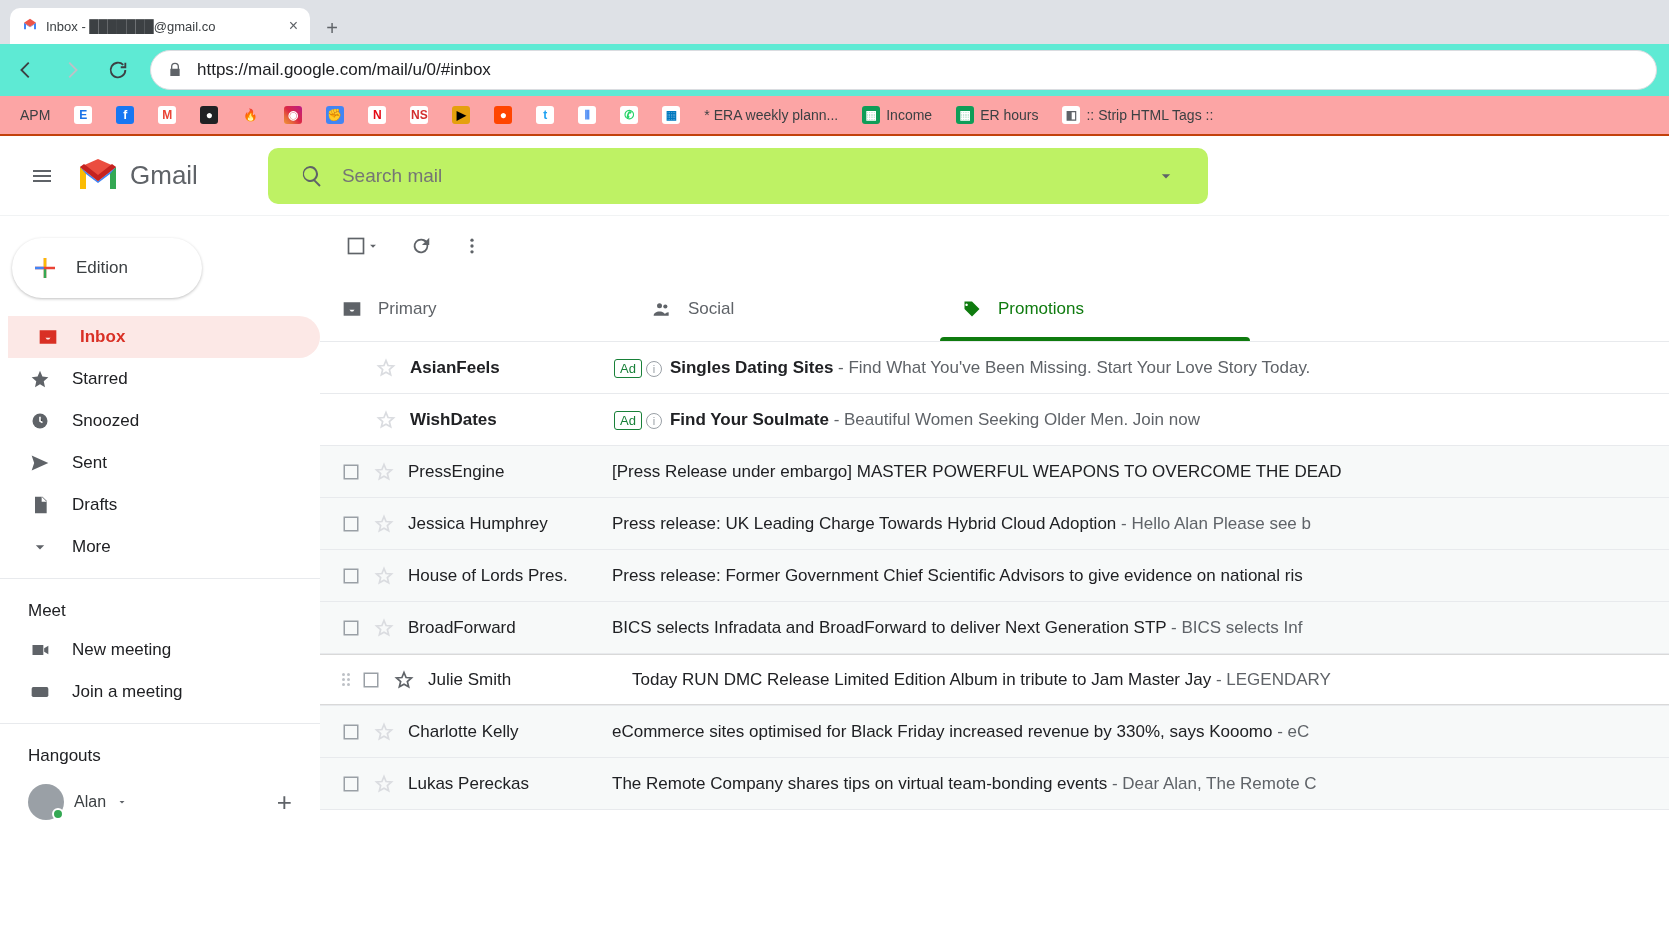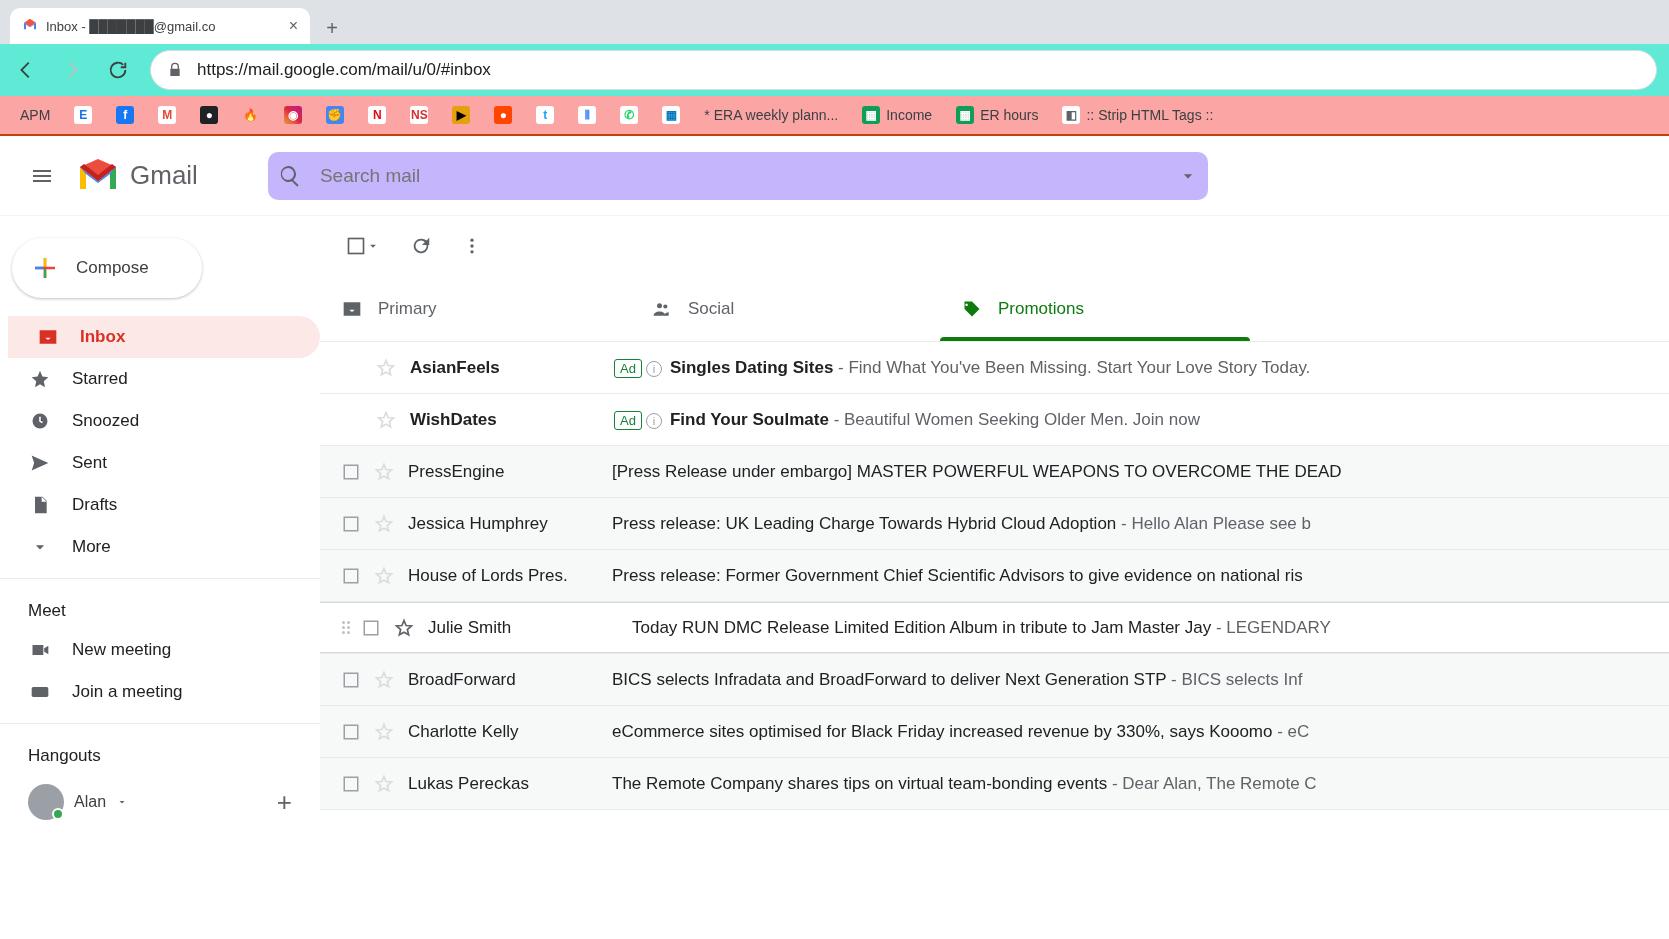--- a/index.html
+++ b/index.html
@@ -23,21 +23,21 @@
 .bookmarks { background: #fca5a5; height: 40px; display: flex; align-items: center; padding: 0 20px; gap: 24px; border-bottom: 2px solid #c2410c; }
 .bm { display: flex; align-items: center; gap: 6px; font-size: 14px; color: #3c4043; }
 .bm-icon { width: 18px; height: 18px; border-radius: 3px; display:flex; align-items:center; justify-content:center; font-size:12px; font-weight:bold; }
 
 
 .gmail { display: flex; flex-direction: column; height: calc(939px - 136px); }
 .gmail-header { height: 80px; display: flex; align-items: center; padding: 0 18px; gap: 10px; border-bottom: 1px solid #f1f3f4; }
 .menu-btn { width: 48px; height: 48px; display:flex; align-items:center; justify-content:center; color:#5f6368; }
 .gmail-logo { display:flex; align-items:center; gap:10px; margin-right: 60px; }
 .gmail-name { font-size: 26px; color: #5f6368; }
-.search-box { flex: 1; max-width: 940px; height: 48px; background: #c4b5fd; border-radius: 10px; display:flex; align-items:center; padding: 0 10px; gap: 18px; }
+.search-box { flex: 1; max-width: 940px; height: 56px; background: #bef264; border-radius: 10px; display:flex; align-items:center; padding: 0 32px; gap: 18px; }
 .search-box input { flex:1; border:none; background:transparent; font-size: 19px; color:#5f6368; outline:none; }
 .search-opts { color:#5f6368; }
 
 .gmail-body { flex:1; display:flex; }
 .sidebar { width: 320px; padding-top: 14px; display:flex; flex-direction:column; }
 .compose { margin: 8px 0 18px 12px; width: 190px; height: 60px; border-radius: 32px; background: #fff; box-shadow: 0 1px 3px rgba(0,0,0,0.25); display:flex; align-items:center; gap:16px; padding-left: 18px; font-size: 17px; color:#3c4043; }
 .nav-list { list-style:none; }
 .nav-item { height: 42px; display:flex; align-items:center; gap: 22px; padding-left: 30px; border-radius: 0 21px 21px 0; font-size: 17px; color:#202124; }
 .nav-item.active { background: #fce8e6; color:#d93025; font-weight:600;margin-left:8px; }
 .nav-item.active .nav-icon { color:#d93025; }
@@ -216,21 +216,21 @@
   <div class="gmail-body">
     <div class="sidebar">
       <div class="compose">
         <svg width="30" height="30" viewBox="0 0 24 24">
             <path fill="#ea4335" d="M11 4h2v7h7v2h-7v7h-2v-7H4v-2h7z"></path>
             <path fill="#fbbc04" d="M11 4h2v7h-2z"></path>
             <path fill="#34a853" d="M13 13h7v-2h-7z" opacity="0"></path>
             <path fill="#4285f4" d="M4 11h7v2H4z"></path>
             <path fill="#34a853" d="M11 13v7h2v-7z"></path>
           </svg>
-        <span>Compose</span>
+        <span>Edition</span>
       </div>
       <ul class="nav-list" id="nav-list">
           <li class="nav-item active">
             <span class="nav-icon">
               <svg width="20" height="20" viewBox="0 0 24 24">
                 <path fill="currentColor" d="M3 5h18v14H3zM3 13h5l2 3h4l2-3h5" stroke="currentColor" stroke-width="2"></path>
               </svg>
             </span>
             <span>Inbox</span>
           </li>
@@ -417,20 +417,34 @@
               </svg>
             </span>
             <span class="msg-star">
               <svg width="20" height="20" viewBox="0 0 24 24">
                 <path fill="none" stroke="#dadce0" stroke-width="2" d="M12 3l2.5 6 6.5.5-5 4.3 1.6 6.4L12 17l-5.6 3.2L8 13.8 3 9.5l6.5-.5z"></path>
               </svg>
             </span>
             <span class="msg-from">House of Lords Pres.</span>
             <span class="msg-subj"><span>Press release: Former Government Chief Scientific Advisors to give evidence on national ris</span></span>
           </div>
+          <div class="msg-row">
+            <span class="msg-check">
+              <svg width="18" height="18" viewBox="0 0 24 24">
+                <rect x="3" y="3" width="18" height="18" fill="none" stroke="#9aa0a6" stroke-width="2"></rect>
+              </svg>
+            </span>
+            <span class="msg-star">
+              <svg width="20" height="20" viewBox="0 0 24 24">
+                <path fill="none" stroke="#dadce0" stroke-width="2" d="M12 3l2.5 6 6.5.5-5 4.3 1.6 6.4L12 17l-5.6 3.2L8 13.8 3 9.5l6.5-.5z"></path>
+              </svg>
+            </span>
+            <span class="msg-from">BroadForward</span>
+            <span class="msg-subj"><span>BICS selects Infradata and BroadForward to deliver Next Generation STP</span><span class="msg-snip"> - BICS selects Inf</span></span>
+          </div>
           <div class="msg-row hovered">
             <div class="drag-handle">
               <span></span>
               <span></span>
               <span></span>
               <span></span>
               <span></span>
               <span></span>
             </div>
             <span class="msg-check">
@@ -450,34 +464,20 @@
             <span class="msg-check">
               <svg width="18" height="18" viewBox="0 0 24 24">
                 <rect x="3" y="3" width="18" height="18" fill="none" stroke="#9aa0a6" stroke-width="2"></rect>
               </svg>
             </span>
             <span class="msg-star">
               <svg width="20" height="20" viewBox="0 0 24 24">
                 <path fill="none" stroke="#dadce0" stroke-width="2" d="M12 3l2.5 6 6.5.5-5 4.3 1.6 6.4L12 17l-5.6 3.2L8 13.8 3 9.5l6.5-.5z"></path>
               </svg>
             </span>
-            <span class="msg-from">BroadForward</span>
-            <span class="msg-subj"><span>BICS selects Infradata and BroadForward to deliver Next Generation STP</span><span class="msg-snip"> - BICS selects Inf</span></span>
-          </div>
-          <div class="msg-row">
-            <span class="msg-check">
-              <svg width="18" height="18" viewBox="0 0 24 24">
-                <rect x="3" y="3" width="18" height="18" fill="none" stroke="#9aa0a6" stroke-width="2"></rect>
-              </svg>
-            </span>
-            <span class="msg-star">
-              <svg width="20" height="20" viewBox="0 0 24 24">
-                <path fill="none" stroke="#dadce0" stroke-width="2" d="M12 3l2.5 6 6.5.5-5 4.3 1.6 6.4L12 17l-5.6 3.2L8 13.8 3 9.5l6.5-.5z"></path>
-              </svg>
-            </span>
             <span class="msg-from">Charlotte Kelly</span>
             <span class="msg-subj"><span>eCommerce sites optimised for Black Friday increased revenue by 330%, says Kooomo</span><span class="msg-snip"> - eC</span></span>
           </div>
           <div class="msg-row">
             <span class="msg-check">
               <svg width="18" height="18" viewBox="0 0 24 24">
                 <rect x="3" y="3" width="18" height="18" fill="none" stroke="#9aa0a6" stroke-width="2"></rect>
               </svg>
             </span>
             <span class="msg-star">

